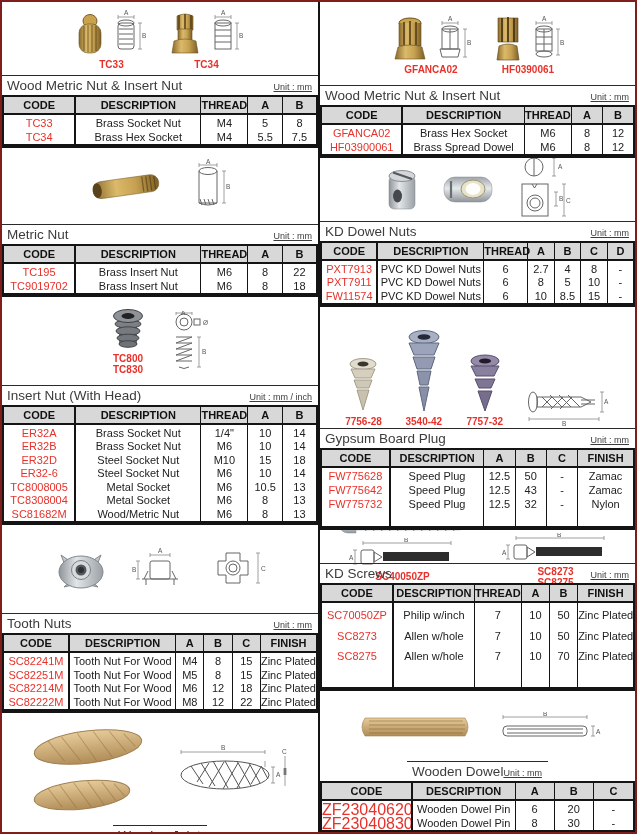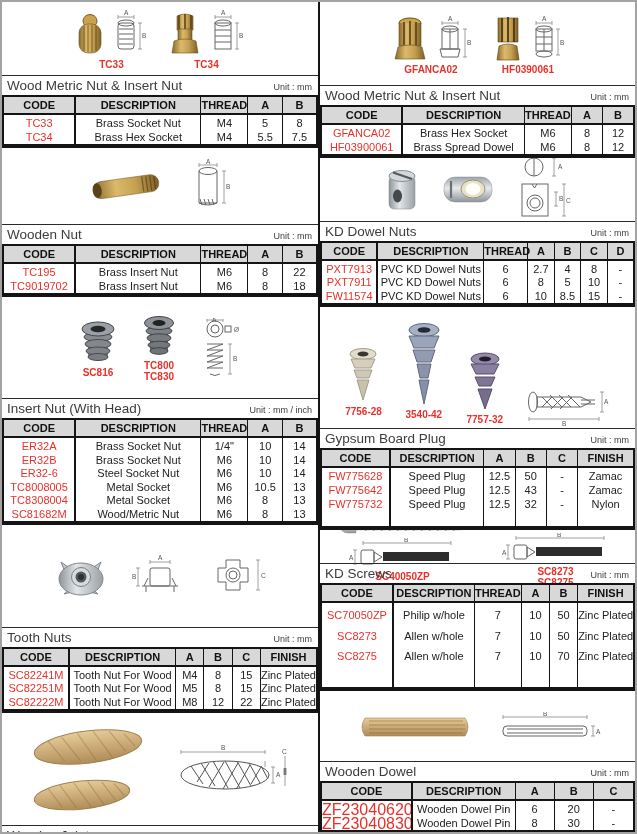--- a/index.html
+++ b/index.html
@@ -1,34 +1,34 @@
 <!DOCTYPE html>
 <html><head>
 <meta charset="utf-8">
 <style>
   * { margin:0; padding:0; box-sizing:border-box; }
   body { background:#e9e9e9; font-family:"Liberation Sans", sans-serif; }
-  #page { width:637px; height:834px; background:#fff; border:2px solid #a3a3a3;
+  #page { width:637px; height:834px; background:#fff; border:2px solid #7f1d1d;
           display:flex; overflow:hidden; }
   .col { display:flex; flex-direction:column; height:100%; }
   #col-left  { width:318px; border-right:2px solid #141414; }
   #col-right { flex:1; }
   .section { display:flex; flex-direction:column; border-bottom:2px solid #141414; overflow:hidden; background:#fff; }
-  .section.last { border-bottom:none; flex:1; }
+  .section.last { border-bottom:none; flex:1;align-items:center; }
   
   .s-l1{height:146px}.s-l2{height:149px}.s-l3{height:228px}.s-l4{height:188px}
   .s-r1{height:156px}.s-r2{height:149px}.s-r3{height:223px}.s-r4{height:161px}
   .img-area { flex:1; display:flex; align-items:center; justify-content:center; gap:22px; padding:3px 8px 1px; min-height:0; }
   .prod { display:flex; flex-direction:column; align-items:center; gap:1px; }
   .pair { display:flex; align-items:center; gap:7px; }
   .red-label { color:#e8312a; font-size:10px; font-weight:bold; line-height:11px; text-align:center; }
   .title-row { display:flex; align-items:flex-end; justify-content:space-between;
                border-top:1px solid #2a2a2a; padding:2px 6px 2px 5px; }
   .sec-title { font-size:13.5px; color:#3c3c3c; }
-  .unit { font-size:9px; color:#3c3c3c; padding-bottom:1px; }
+  .unit { font-size:9px; color:#3c3c3c; padding-bottom:1px;text-decoration:underline; }
   table { border-collapse:collapse; width:100%; table-layout:fixed; border:2px solid #141414; }
   th { background:#d8d8d8; border:1px solid #141414; border-bottom:2px solid #141414;
        font-size:11px; color:#111; padding:2px 0; }
   td { border-left:1px solid #141414; border-right:1px solid #141414;
        font-size:11px; color:#222; text-align:center; line-height:13.5px; padding:0; overflow:hidden; white-space:nowrap; }
   th:first-child, td:first-child { border-right:2px solid #141414; }
   tbody tr:first-child td { padding-top:2px; }
   td.code { color:#e8312a; }
   .s-r5 td.code { font-size:16px; }
   .s-r3 table { height:80px; } .s-r4 table { height:106px; }
@@ -174,21 +174,21 @@
               <path d="M8 44q9 4 18 0"></path>
             </g>
           <g stroke="#888" fill="none" stroke-width=".8">
               <path d="M8 4v4M26 4v4M8 6h18M33 12v32M31 12h4M31 44h4"></path>
             </g>
           <text x="15" y="5">A</text>
             <text x="35" y="30">B</text>
         </svg>
       </div>
       <div class="title-row">
-        <span class="sec-title">Wooden Nut</span>
+        <span class="sec-title">Metric Nut</span>
         <span class="unit">Unit : mm</span>
       </div>
       <table>
           <colgroup>
             <col style="width: 23%;">
             <col style="width: 40%;">
             <col style="width: 15%;">
             <col style="width: 11%;">
             <col style="width: 11%;">
           </colgroup>
@@ -215,32 +215,20 @@
               <td>M6</td>
               <td>8</td>
               <td>18</td>
             </tr>
           </tbody>
         </table>
     </div>
 
     <div class="section s-l3">
       <div class="img-area">
-        <div class="prod">
-          <svg width="40" height="46" viewBox="0 0 40 46">
-            <rect x="10" y="12" width="20" height="26" fill="#7d8185"></rect>
-            <ellipse cx="20" cy="17" rx="14" ry="4.5" fill="#888c90" stroke="#4a4d50"></ellipse>
-            <ellipse cx="20" cy="24" rx="13" ry="4.5" fill="#84888c" stroke="#4a4d50"></ellipse>
-            <ellipse cx="20" cy="31" rx="12" ry="4" fill="#7f8387" stroke="#4a4d50"></ellipse>
-            <ellipse cx="20" cy="37" rx="10" ry="3.5" fill="#7a7e82" stroke="#4a4d50"></ellipse>
-            <ellipse cx="20" cy="9" rx="16" ry="7" fill="#9aa0a5" stroke="#45484b"></ellipse>
-            <ellipse cx="20" cy="9" rx="7.5" ry="3.2" fill="#26282a"></ellipse>
-          </svg>
-          <div class="red-label">SC816</div>
-        </div>
         <div class="prod">
           <svg width="38" height="44" viewBox="0 0 38 44">
             <rect x="10" y="11" width="18" height="26" fill="#6e7276"></rect>
             <ellipse cx="19" cy="16" rx="13" ry="4.2" fill="#7c8084" stroke="#42454a"></ellipse>
             <ellipse cx="19" cy="23" rx="12" ry="4.2" fill="#777b7f" stroke="#42454a"></ellipse>
             <ellipse cx="19" cy="30" rx="11" ry="3.8" fill="#73777b" stroke="#42454a"></ellipse>
             <ellipse cx="19" cy="36" rx="9" ry="3.3" fill="#6f7377" stroke="#42454a"></ellipse>
             <ellipse cx="19" cy="8" rx="14.5" ry="6.5" fill="#8e9398" stroke="#3e4145"></ellipse>
             <ellipse cx="19" cy="8" rx="6.5" ry="3" fill="#202224"></ellipse>
           </svg>
@@ -297,20 +285,27 @@
               <td>14</td>
             </tr>
             <tr>
               <td class="code">ER32B</td>
               <td>Brass Socket Nut</td>
               <td>M6</td>
               <td>10</td>
               <td>14</td>
             </tr>
             <tr>
+              <td class="code">ER32D</td>
+              <td>Steel Socket Nut</td>
+              <td>M10</td>
+              <td>15</td>
+              <td>18</td>
+            </tr>
+            <tr>
               <td class="code">ER32-6</td>
               <td>Steel Socket Nut</td>
               <td>M6</td>
               <td>10</td>
               <td>14</td>
             </tr>
             <tr>
               <td class="code">TC8008005</td>
               <td>Metal Socket</td>
               <td>M6</td>
@@ -401,20 +396,28 @@
               <td>8</td>
               <td>15</td>
               <td>Zinc Plated</td>
             </tr>
             <tr>
               <td class="code">SC82251M</td>
               <td>Tooth Nut For Wood</td>
               <td>M5</td>
               <td>8</td>
               <td>15</td>
+              <td>Zinc Plated</td>
+            </tr>
+            <tr>
+              <td class="code">SC82214M</td>
+              <td>Tooth Nut For Wood</td>
+              <td>M6</td>
+              <td>12</td>
+              <td>18</td>
               <td>Zinc Plated</td>
             </tr>
             <tr>
               <td class="code">SC82222M</td>
               <td>Tooth Nut For Wood</td>
               <td>M8</td>
               <td>12</td>
               <td>22</td>
               <td>Zinc Plated</td>
             </tr>
@@ -636,21 +639,21 @@
               <td>10</td>
               <td>8.5</td>
               <td>15</td>
               <td>-</td>
             </tr>
           </tbody>
         </table>
     </div>
 
     <div class="section s-r3">
-      <div class="img-area" style="align-items:center; padding-top:8px;">
+      <div class="img-area" style="align-items:flex-end; padding-top:8px;">
         <div class="prod" style="margin-top:22px">
           <svg width="34" height="58" viewBox="0 0 34 58">
             <ellipse cx="17" cy="7" rx="13" ry="5.5" fill="#e2dccd" stroke="#a49d8a"></ellipse>
               <ellipse cx="17" cy="7" rx="5.5" ry="2.4" fill="#3a372f"></ellipse>
             <path d="M5 12h24l-4 9H9z" fill="#d6cfbe" stroke="#a49d8a"></path>
             <path d="M8 23h18l-3 8h-12z" fill="#cfc8b6" stroke="#a49d8a"></path>
             <path d="M11 33h12l-6 20z" fill="#c8c1ae" stroke="#a49d8a"></path>
           </svg>
           <div class="red-label">7756-28</div>
         </div>
@@ -815,21 +818,21 @@
               <th>DESCRIPTION</th>
               <th>THREAD</th>
               <th>A</th>
               <th>B</th>
               <th>FINISH</th>
             </tr>
           </thead>
           <tbody>
             <tr>
               <td class="code">SC70050ZP</td>
-              <td>Philip w/hole</td>
+              <td>Philip w/inch</td>
               <td>7</td>
               <td>10</td>
               <td>50</td>
               <td>Zinc Plated</td>
             </tr>
             <tr>
               <td class="code">SC8273</td>
               <td>Allen w/hole</td>
               <td>7</td>
               <td>10</td>

